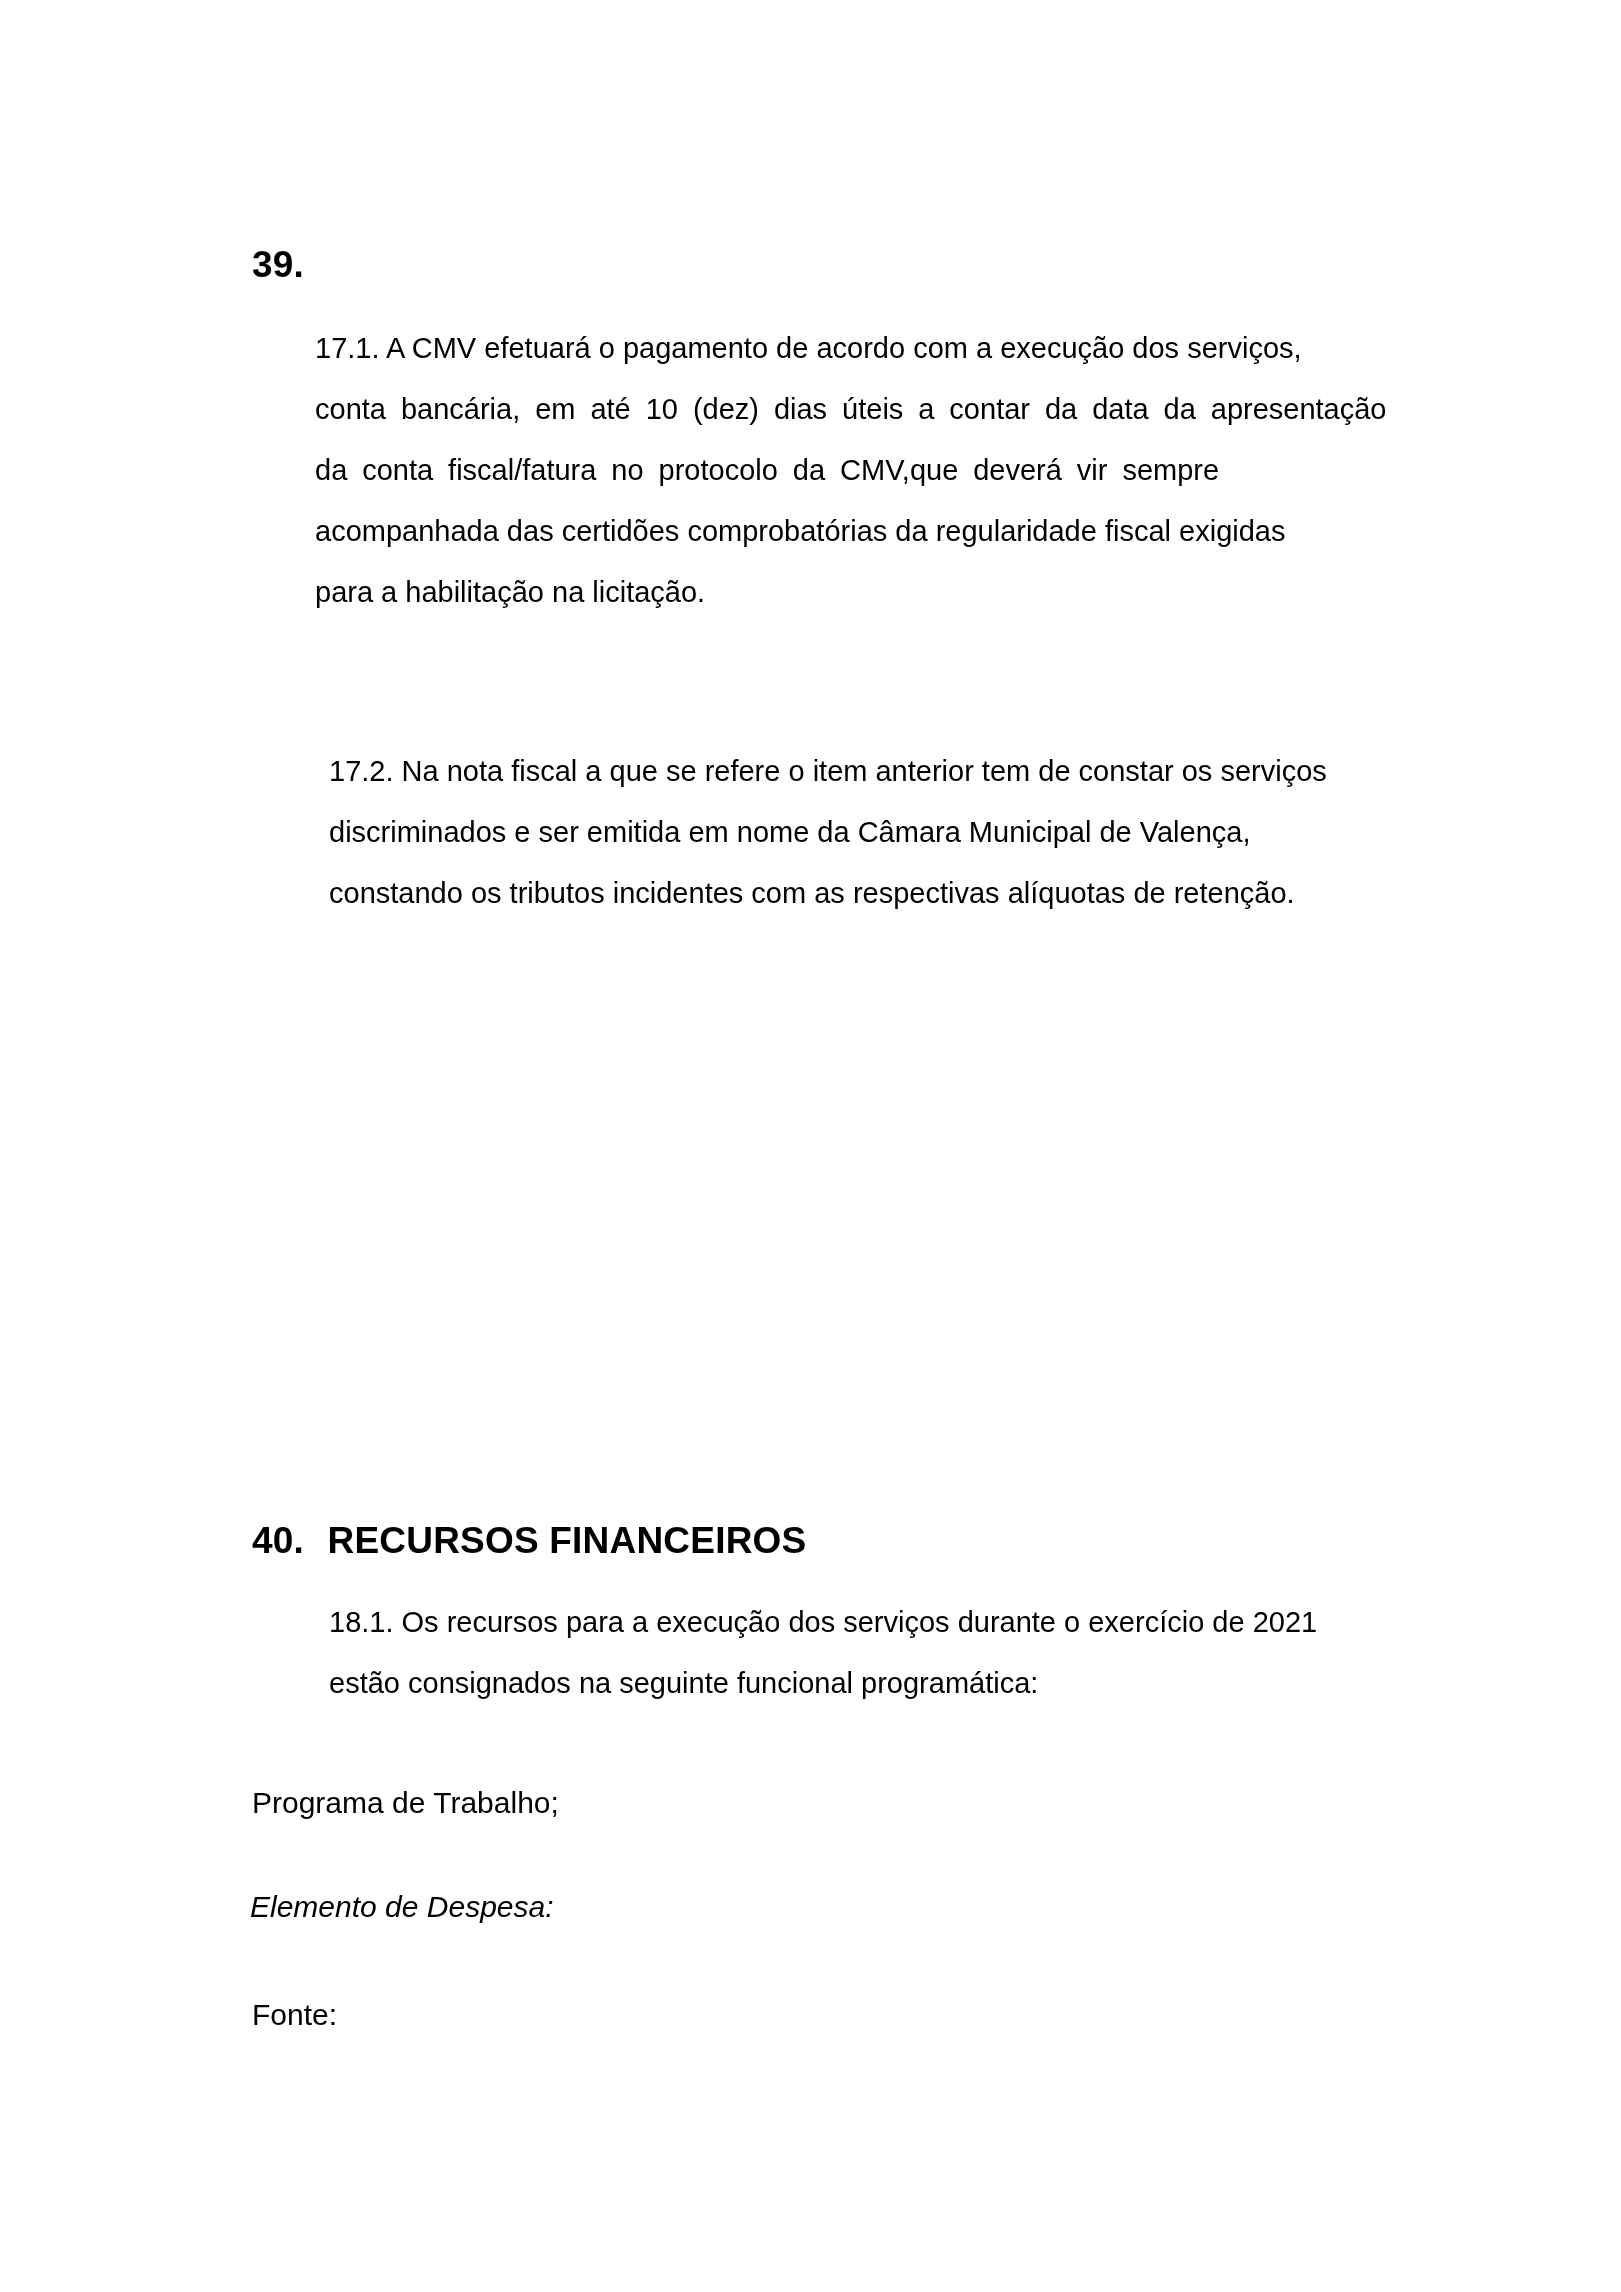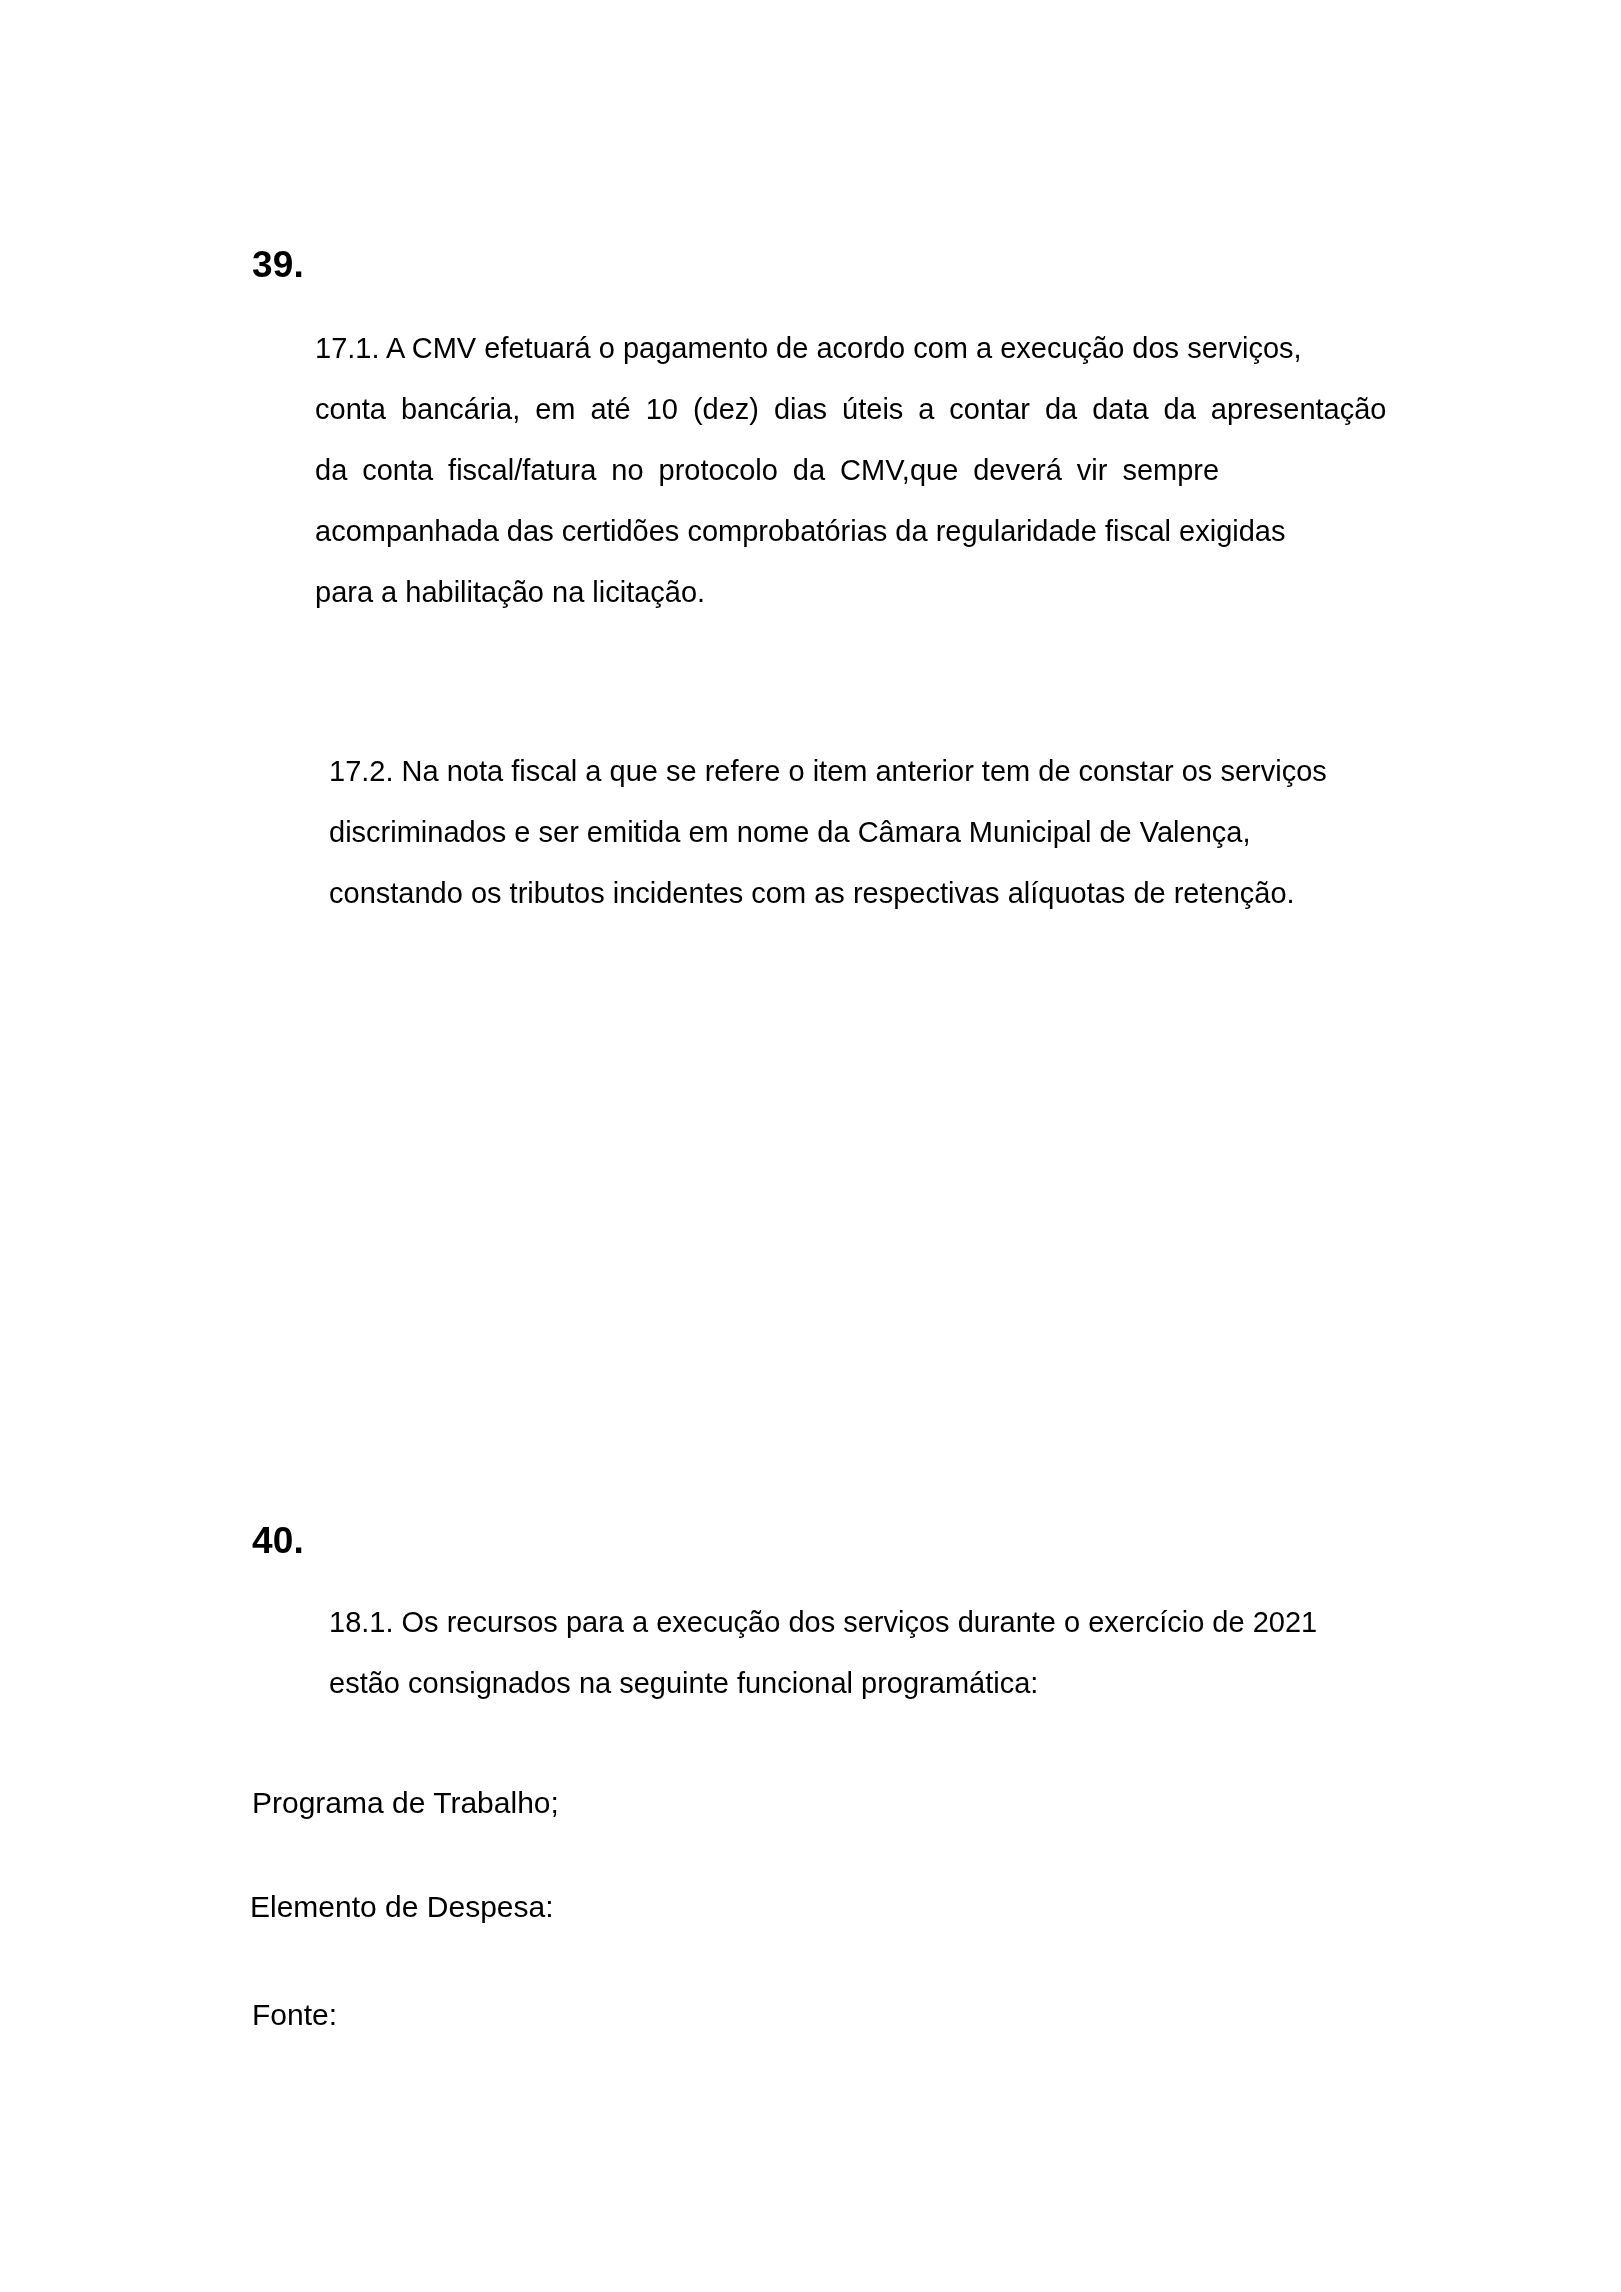--- a/index.html
+++ b/index.html
@@ -67,27 +67,28 @@
   </div>
 
   <div class="body-par" style="left:329px; top:741px;">
     <span class="line">17.2. Na nota fiscal a que se refere o item anterior tem de constar os serviços</span>
     <span class="line">discriminados e ser emitida em nome da Câmara Municipal de Valença,</span>
     <span class="line">constando os tributos incidentes com as respectivas alíquotas de retenção.</span>
   </div>
 
   <div class="heading" style="left:252px; top:1519px;">
     <span class="h-num">40.</span>
+    <span class="h-title">RECURSOS FINANCEIROS</span>
   </div>
 
   <div class="body-par" style="left:329px; top:1592px;">
     <span class="line">18.1. Os recursos para a execução dos serviços durante o exercício de 2021</span>
     <span class="line">estão consignados na seguinte funcional programática:</span>
   </div>
 
   <div class="label-line" style="left:252px; top:1772px;">Programa de Trabalho;</div>
 
-  <div class="label-line" style="left:250px; top:1876px;">Elemento de Despesa:</div>
+  <div class="label-line" style="left:250px; top:1876px;font-style:italic;">Elemento de Despesa:</div>
 
   <div class="label-line" style="left:252px; top:1984px;">Fonte:</div>
 
 </div>
 
 
 </body></html>

